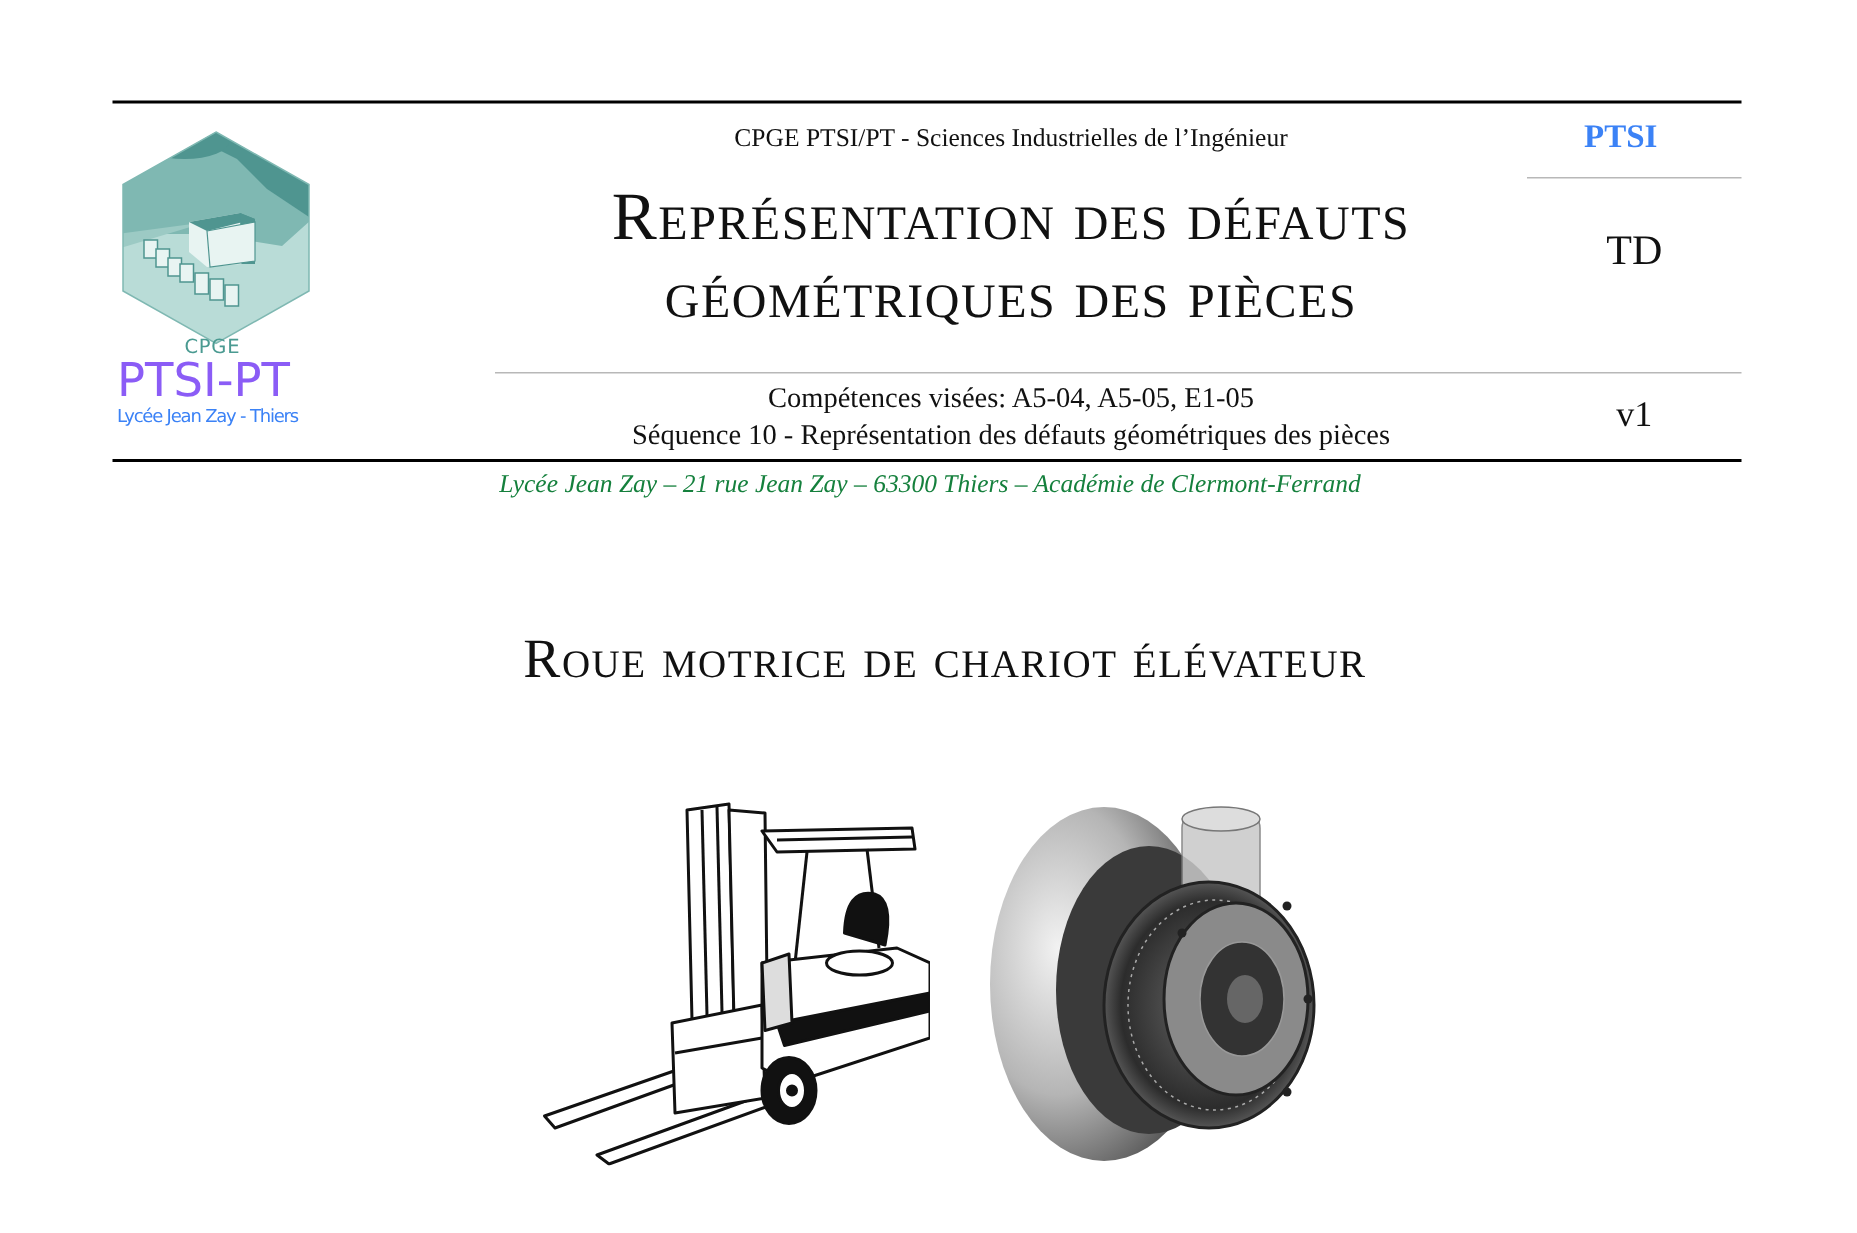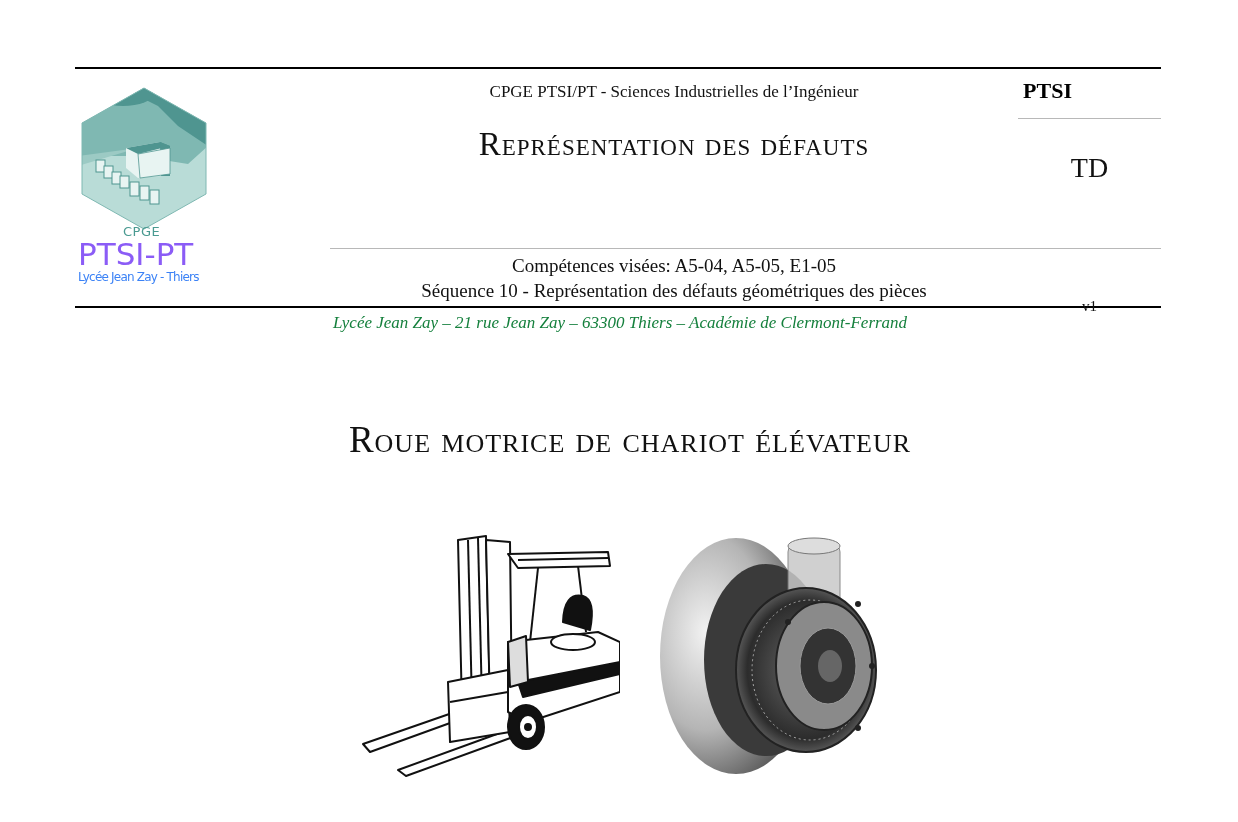--- a/index.html
+++ b/index.html
@@ -10,24 +10,24 @@
   .rule-thick { position: absolute; height: 2px; background: #000; }
   .rule-thin { position: absolute; height: 1px; background: #b8b8b8; }
   .abs { position: absolute; }
   .center { text-align: center; }
   .logo { position: absolute; left: 78px; top: 86px; width: 140px; height: 210px; }
   .logo svg { position: absolute; left: 0; top: 0; }
   .logo-cpge { position: absolute; left: 1px; top: 138px; font-family: "DejaVu Sans", sans-serif; font-size: 13px; color: #4a9a91; letter-spacing: 0.5px; margin-left: 44px; }
   .logo-main { position: absolute; left: 0; top: 148px; font-family: "DejaVu Sans", sans-serif; font-size: 31px; color: #8b5cf6; letter-spacing: 0px; line-height: 40px; }
   .logo-sub { position: absolute; left: 0px; top: 184px; font-family: "DejaVu Sans", sans-serif; font-size: 12px; color: #3b82f6; letter-spacing: -0.8px; white-space: nowrap; }
   .course { left: 330px; width: 688px; top: 82px; font-size: 17px; font-family: "Liberation Serif", serif; }
-  .title { left: 330px; width: 688px; top: 118px; font-family: "Liberation Serif", serif; font-size: 33px; line-height: 52px; font-variant: small-caps; letter-spacing: 1px; }
-  .ptsi { left: 976px; width: 143px; top: 78px; font-family: "Liberation Serif", serif; font-weight: bold; font-size: 22px; color: #000000; }
+  .title { left: 330px; width: 688px; top: 118px; font-family: "Liberation Serif", serif; font-size: 45px; line-height: 52px; font-variant: small-caps; letter-spacing: 1px; }
+  .ptsi { left: 1009px; width: 143px; top: 78px; font-family: "Liberation Serif", serif; font-weight: bold; font-size: 22px; color: #3b82f6; }
   .td { left: 1018px; width: 143px; top: 152px; font-family: "Liberation Serif", serif; font-size: 28px; }
-  .v1 { left: 1018px; width: 143px; top: 264px; font-family: "Liberation Serif", serif; font-size: 15px; margin-top: 34px; }
+  .v1 { left: 1018px; width: 143px; top: 264px; font-family: "Liberation Serif", serif; font-size: 24px; }
   .comp { left: 330px; width: 688px; top: 253px; font-family: "Liberation Serif", serif; font-size: 19px; line-height: 25px; }
   .address { left: 80px; width: 1080px; top: 313px; font-family: "Liberation Serif", serif; font-style: italic; font-size: 17px; color: #15803d; }
   .section-title { left: 0; width: 1238px; top: 418px; font-family: "Liberation Serif", serif; font-variant: small-caps; font-size: 37px; letter-spacing: 1px; margin-left: 11px; }
   .fig { position: absolute; }
 </style>
 </head>
 <body>
 
 <div class="rule-thick" style="left:75px; width:1086px; top:67px;"></div>
 <div class="rule-thin" style="left:1018px; width:143px; top:118px;"></div>
@@ -64,20 +64,21 @@
     <polygon points="66,2 128,37 128,108 66,143 4,108 4,37" fill="none" stroke="#7fb8b2" stroke-width="1"></polygon>
   </svg>
   <div class="logo-cpge">CPGE</div>
   <div class="logo-main">PTSI-PT</div>
   <div class="logo-sub">Lycée Jean Zay - Thiers</div>
 </div>
 
 <div class="abs center course">CPGE PTSI/PT - Sciences Industrielles de l’Ingénieur</div>
 <div class="abs center title">
   <div>Représentation des défauts</div>
+  <div>géométriques des pièces</div>
 </div>
 <div class="abs center comp">
   <div>Compétences visées: A5-04, A5-05, E1-05</div>
   <div>Séquence 10 - Représentation des défauts géométriques des pièces</div>
 </div>
 
 <div class="abs center ptsi">PTSI</div>
 <div class="abs center td">TD</div>
 <div class="abs center v1">v1</div>
 

